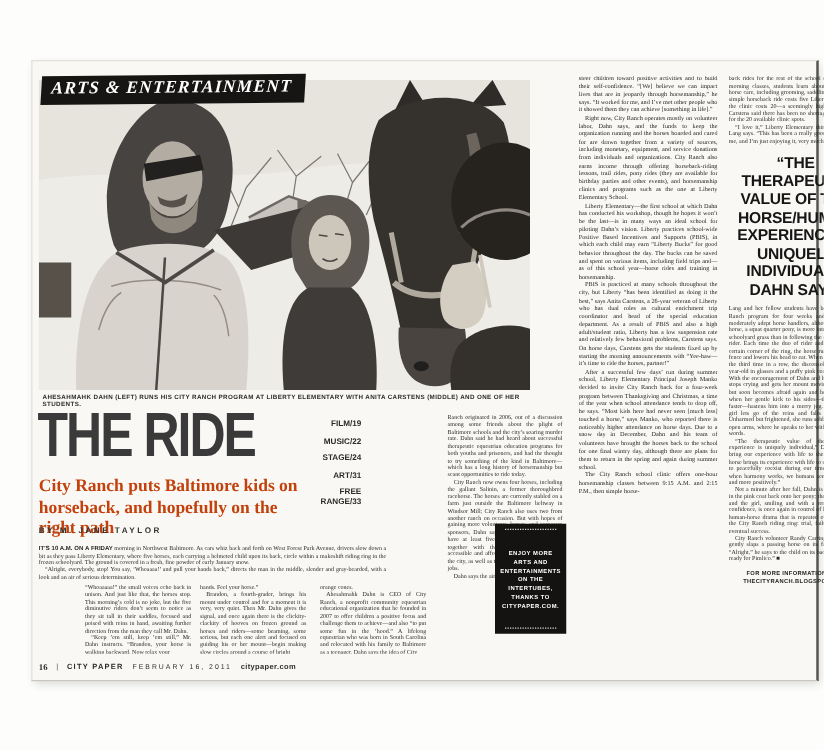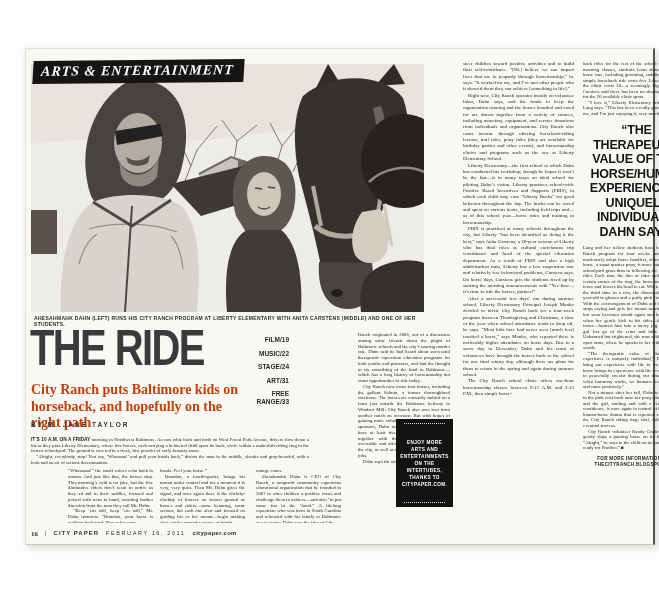--- a/index.html
+++ b/index.html
@@ -52,21 +52,21 @@
   
   .promo{position:absolute;left:370px;top:370px;width:57px;height:88px;background:#141312;
          color:#fff;z-index:6;padding:3px 4px;display:flex;flex-direction:column;
          justify-content:space-between;text-align:center;}
   .promo .dots{border-top:1.5px dotted #d8d8d8;height:1px;margin:1px 4px;}
   .promo .promo-text{font-family:"Liberation Sans",sans-serif;font-weight:bold;font-size:4.7px;
          line-height:7px;letter-spacing:.4px;}
   
   .endnote{margin-top:5px;text-align:center;font-family:"Liberation Sans",sans-serif;
            font-weight:bold;font-size:4.6px;line-height:6px;letter-spacing:.3px;text-indent:0 !important;}
-  .footer{position:absolute;left:5px;top:481px;display:flex;align-items:flex-start;gap:7px;
+  .footer{position:absolute;left:5px;top:481px;display:flex;align-items:center;gap:7px;
           font-family:"Liberation Sans",sans-serif;font-size:6px;color:#2e2e2e;}
   .footer .fpage{font-weight:bold;font-family:"Liberation Serif",serif;font-size:7px;}
   .footer .fsep{color:#555;}
   .footer .fpaper{font-weight:bold;letter-spacing:1px;}
   .footer .fdate{letter-spacing:1.6px;font-size:5.5px;}
   .footer .fsite{font-weight:bold;letter-spacing:.3px;}
 </style>
 </head>
 <body>
 

